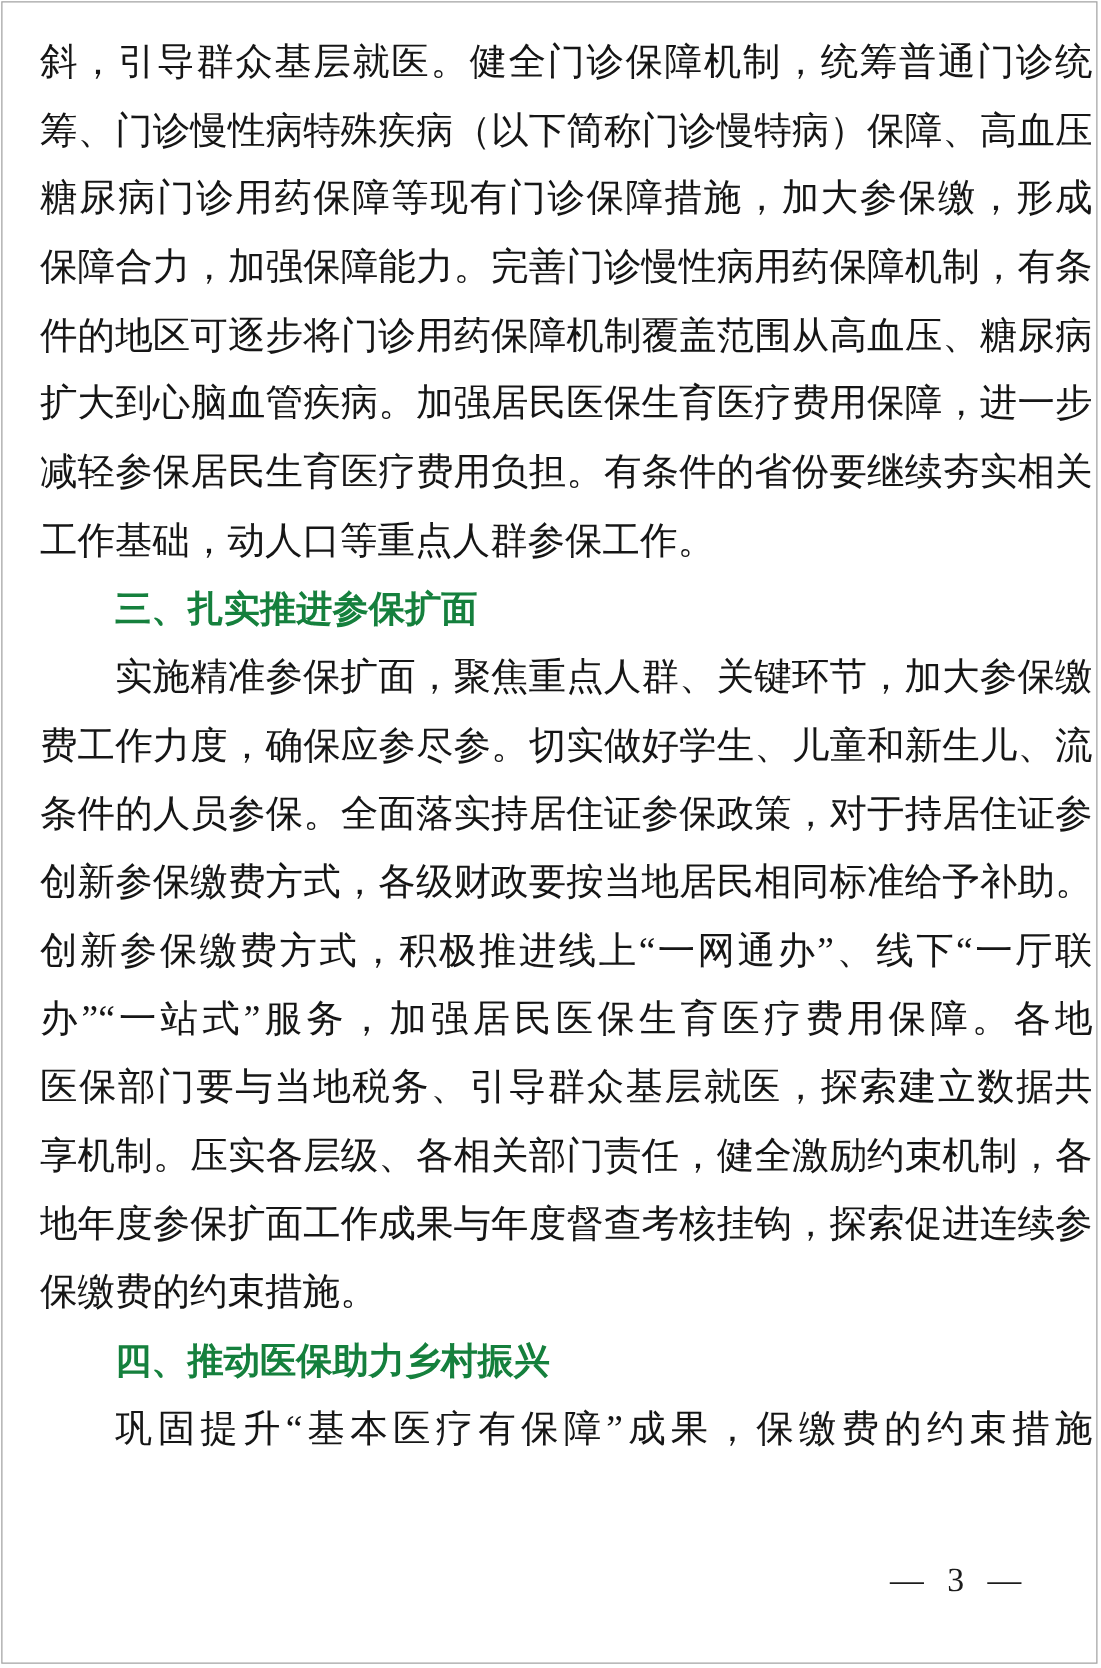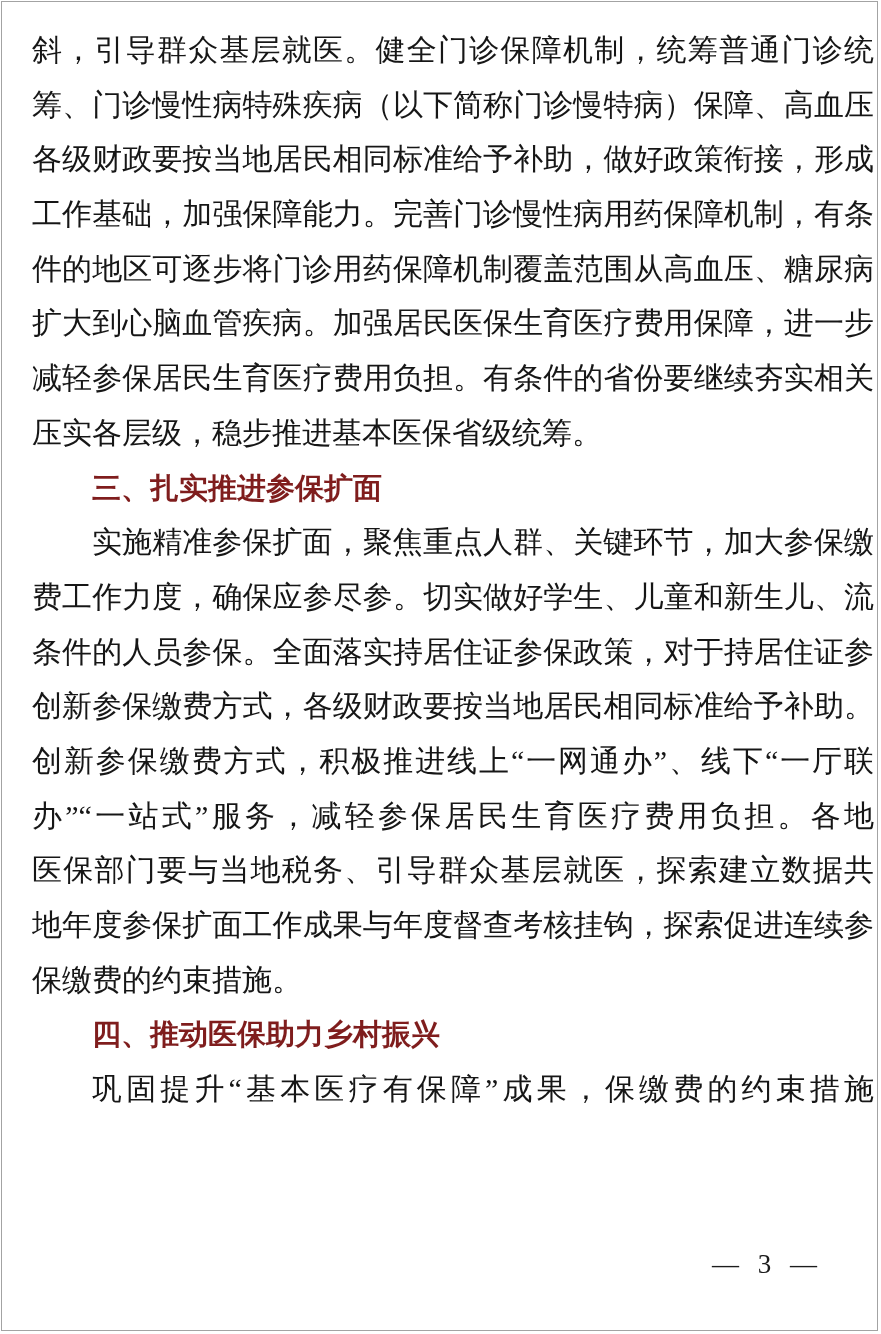--- a/index.html
+++ b/index.html
@@ -43,54 +43,55 @@
     text-justify: inter-character;
   }
   .ind {
     padding-left: 60px;
   }
   .h {
     font-family: "Liberation Sans", "DejaVu Sans", sans-serif;
     font-weight: 700;
     font-size: 29px;
     padding-left: 60px;
-    color: #7f1d1d;
+    color: #15803d;
   }
   .pagenum {
     position: absolute;
     top: 1242px;
     right: 60px;
     height: 40px;
     line-height: 40px;
     font-size: 27px;
     color: #1c1c1c;
     font-family: "Liberation Serif", "DejaVu Serif", serif;
     word-spacing: 12px;
   }
 </style>
 </head>
 <body>
 
 <div class="page">
   <div class="text-block">
     <div class="line j">斜，引导群众基层就医。健全门诊保障机制，统筹普通门诊统</div>
     <div class="line j">筹、门诊慢性病特殊疾病（以下简称门诊慢特病）保障、高血压</div>
-    <div class="line j">各级财政要按当地居民相同标准给予补助，做好政策衔接，形成</div>
-    <div class="line j">工作基础，加强保障能力。完善门诊慢性病用药保障机制，有条</div>
+    <div class="line j">糖尿病门诊用药保障等现有门诊保障措施，加大参保缴，形成</div>
+    <div class="line j">保障合力，加强保障能力。完善门诊慢性病用药保障机制，有条</div>
     <div class="line j">件的地区可逐步将门诊用药保障机制覆盖范围从高血压、糖尿病</div>
     <div class="line j">扩大到心脑血管疾病。加强居民医保生育医疗费用保障，进一步</div>
     <div class="line j">减轻参保居民生育医疗费用负担。有条件的省份要继续夯实相关</div>
-    <div class="line">压实各层级，稳步推进基本医保省级统筹。</div>
+    <div class="line">工作基础，动人口等重点人群参保工作。</div>
     <div class="line h">三、扎实推进参保扩面</div>
     <div class="line j ind">实施精准参保扩面，聚焦重点人群、关键环节，加大参保缴</div>
     <div class="line j">费工作力度，确保应参尽参。切实做好学生、儿童和新生儿、流</div>
     <div class="line j">条件的人员参保。全面落实持居住证参保政策，对于持居住证参</div>
     <div class="line j">创新参保缴费方式，各级财政要按当地居民相同标准给予补助。</div>
     <div class="line j">创新参保缴费方式，积极推进线上“一网通办”、线下“一厅联</div>
-    <div class="line j">办”“一站式”服务，减轻参保居民生育医疗费用负担。各地</div>
+    <div class="line j">办”“一站式”服务，加强居民医保生育医疗费用保障。各地</div>
     <div class="line j">医保部门要与当地税务、引导群众基层就医，探索建立数据共</div>
+    <div class="line j">享机制。压实各层级、各相关部门责任，健全激励约束机制，各</div>
     <div class="line j">地年度参保扩面工作成果与年度督查考核挂钩，探索促进连续参</div>
     <div class="line">保缴费的约束措施。</div>
     <div class="line h">四、推动医保助力乡村振兴</div>
     <div class="line j ind">巩固提升“基本医疗有保障”成果，保缴费的约束措施</div>
   </div>
   <div class="pagenum">— 3 —</div>
 </div>
 
 </body></html>

